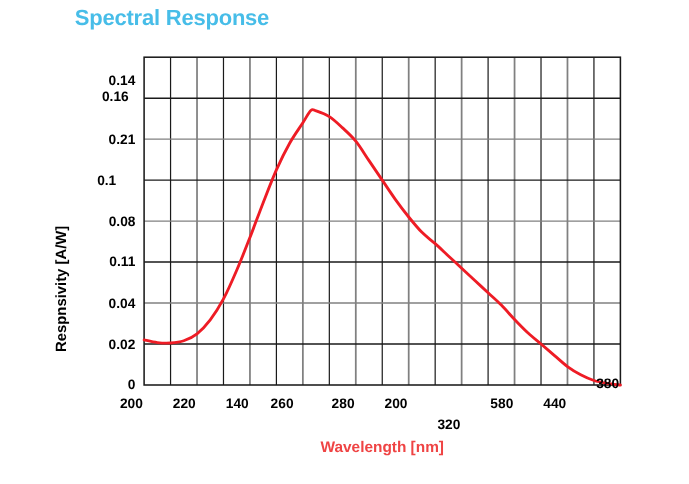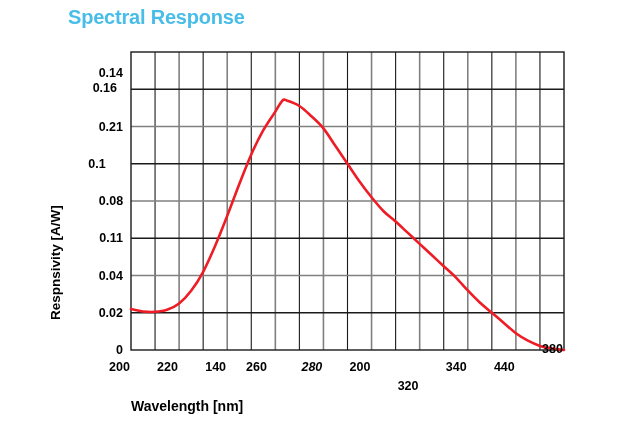--- a/index.html
+++ b/index.html
@@ -50,23 +50,24 @@
     text-align: left;
     white-space: nowrap;
     line-height: 20px;
   }
 
   #x-axis-title {
     position: absolute;
     left: 131px;
     top: 398px;
     width: 433px;
+    text-align: center;
     font-size: 14px;
     font-weight: bold;
-    color: #000000;
+    color: #ef4444;
     white-space: nowrap;
   }
 
   .axis-tick-label {
     position: absolute;
     font-size: 12.5px;
     font-weight: bold;
     color: #000000;
     white-space: nowrap;
   }
@@ -134,19 +135,19 @@
     <div class="axis-tick-label y-tick-label" style="left: 71px; top: 156.75px; text-align: center;">0.1</div>
     <div class="axis-tick-label y-tick-label" style="left: 71px; top: 119.5px;">0.21</div>
     <div class="axis-tick-label y-tick-label" style="left: 71px; top: 66px;">0.14</div>
     <div class="axis-tick-label y-tick-label" style="left: 65px; top: 45px; margin-top: 36px;">0.16</div>
   </div>
 <div id="x-tick-labels">
     <div class="axis-tick-label x-tick-label" style="left: 109px; top: 359px;">200</div>
     <div class="axis-tick-label x-tick-label" style="left: 157.111px; top: 359px;">220</div>
     <div class="axis-tick-label x-tick-label" style="left: 205.222px; top: 359px;">140</div>
     <div class="axis-tick-label x-tick-label" style="left: 246px; top: 359px;">260</div>
-    <div class="axis-tick-label x-tick-label" style="left: 301.444px; top: 359px; font-style: italic;">280</div>
+    <div class="axis-tick-label x-tick-label" style="left: 301.444px; top: 359px;">280</div>
     <div class="axis-tick-label x-tick-label" style="left: 349.556px; top: 359px;">200</div>
     <div class="axis-tick-label x-tick-label" style="left: 397.667px; top: 378px;">320</div>
-    <div class="axis-tick-label x-tick-label" style="left: 445.778px; top: 359px;">340</div>
+    <div class="axis-tick-label x-tick-label" style="left: 445.778px; top: 359px;">580</div>
     <div class="axis-tick-label x-tick-label" style="left: 493.889px; top: 359px;">440</div>
     <div class="axis-tick-label x-tick-label" style="left: 542px; top: 341px;">380</div>
   </div>
 
 </body></html>

